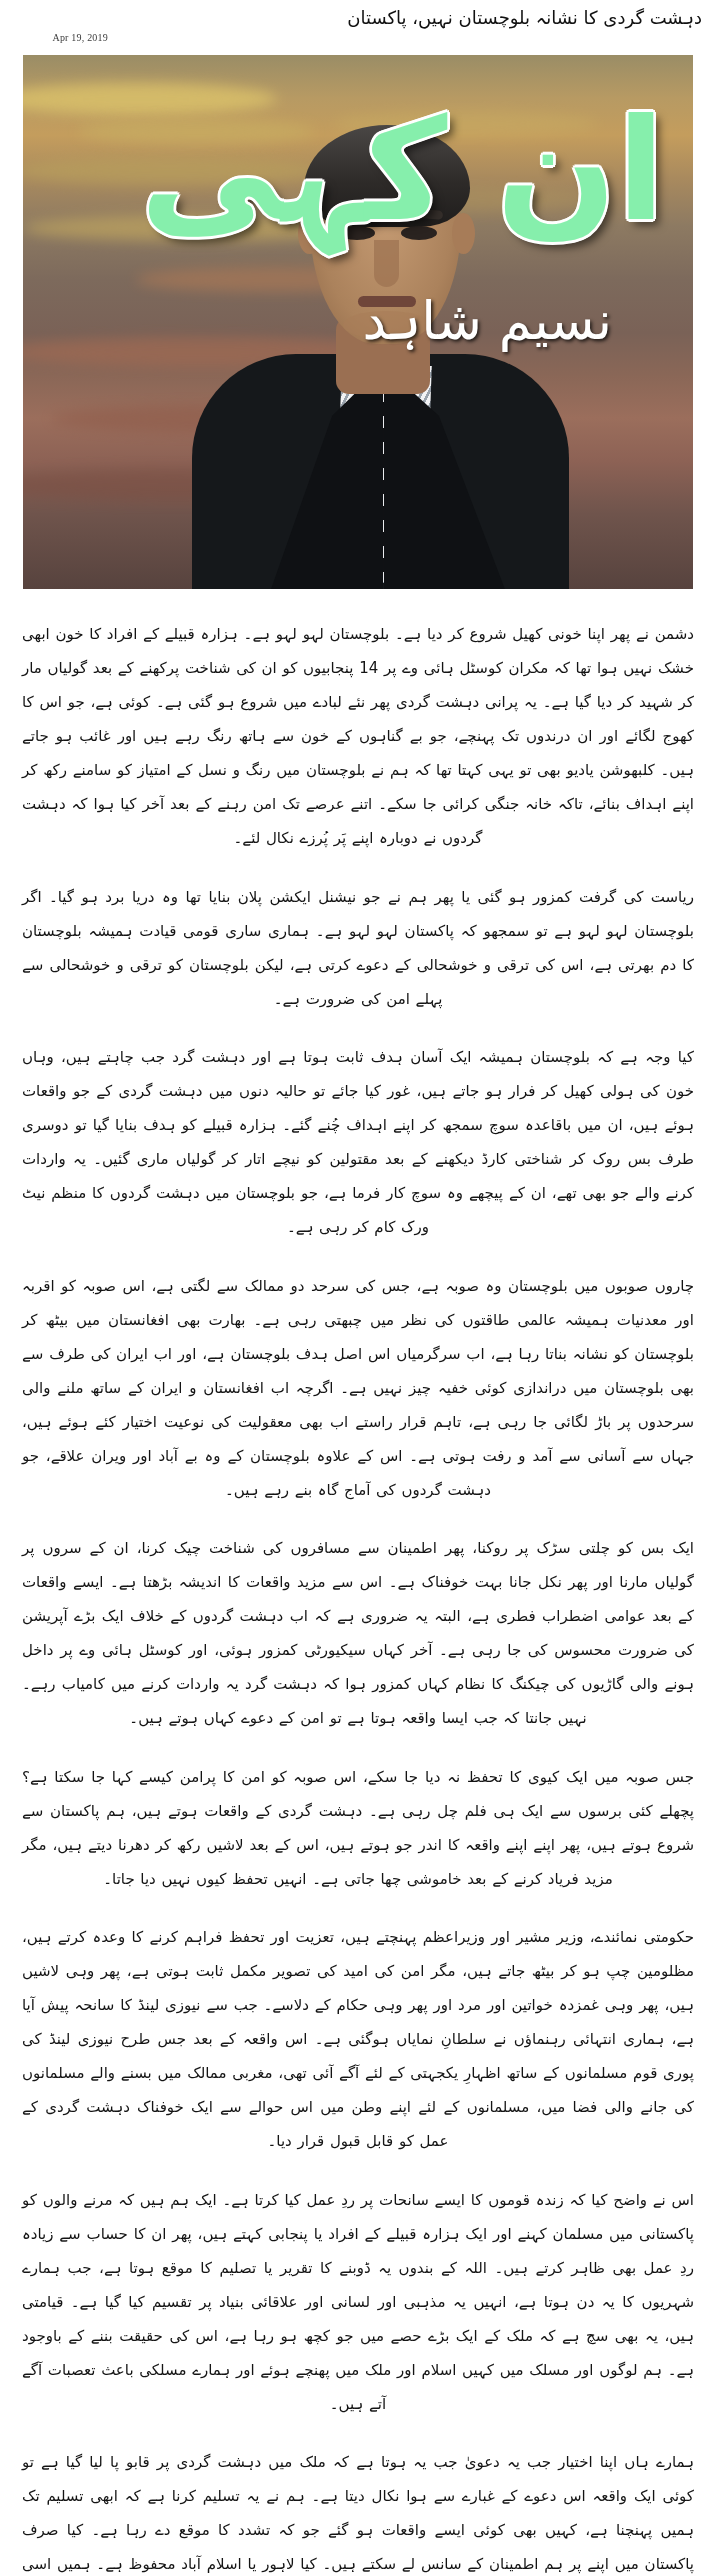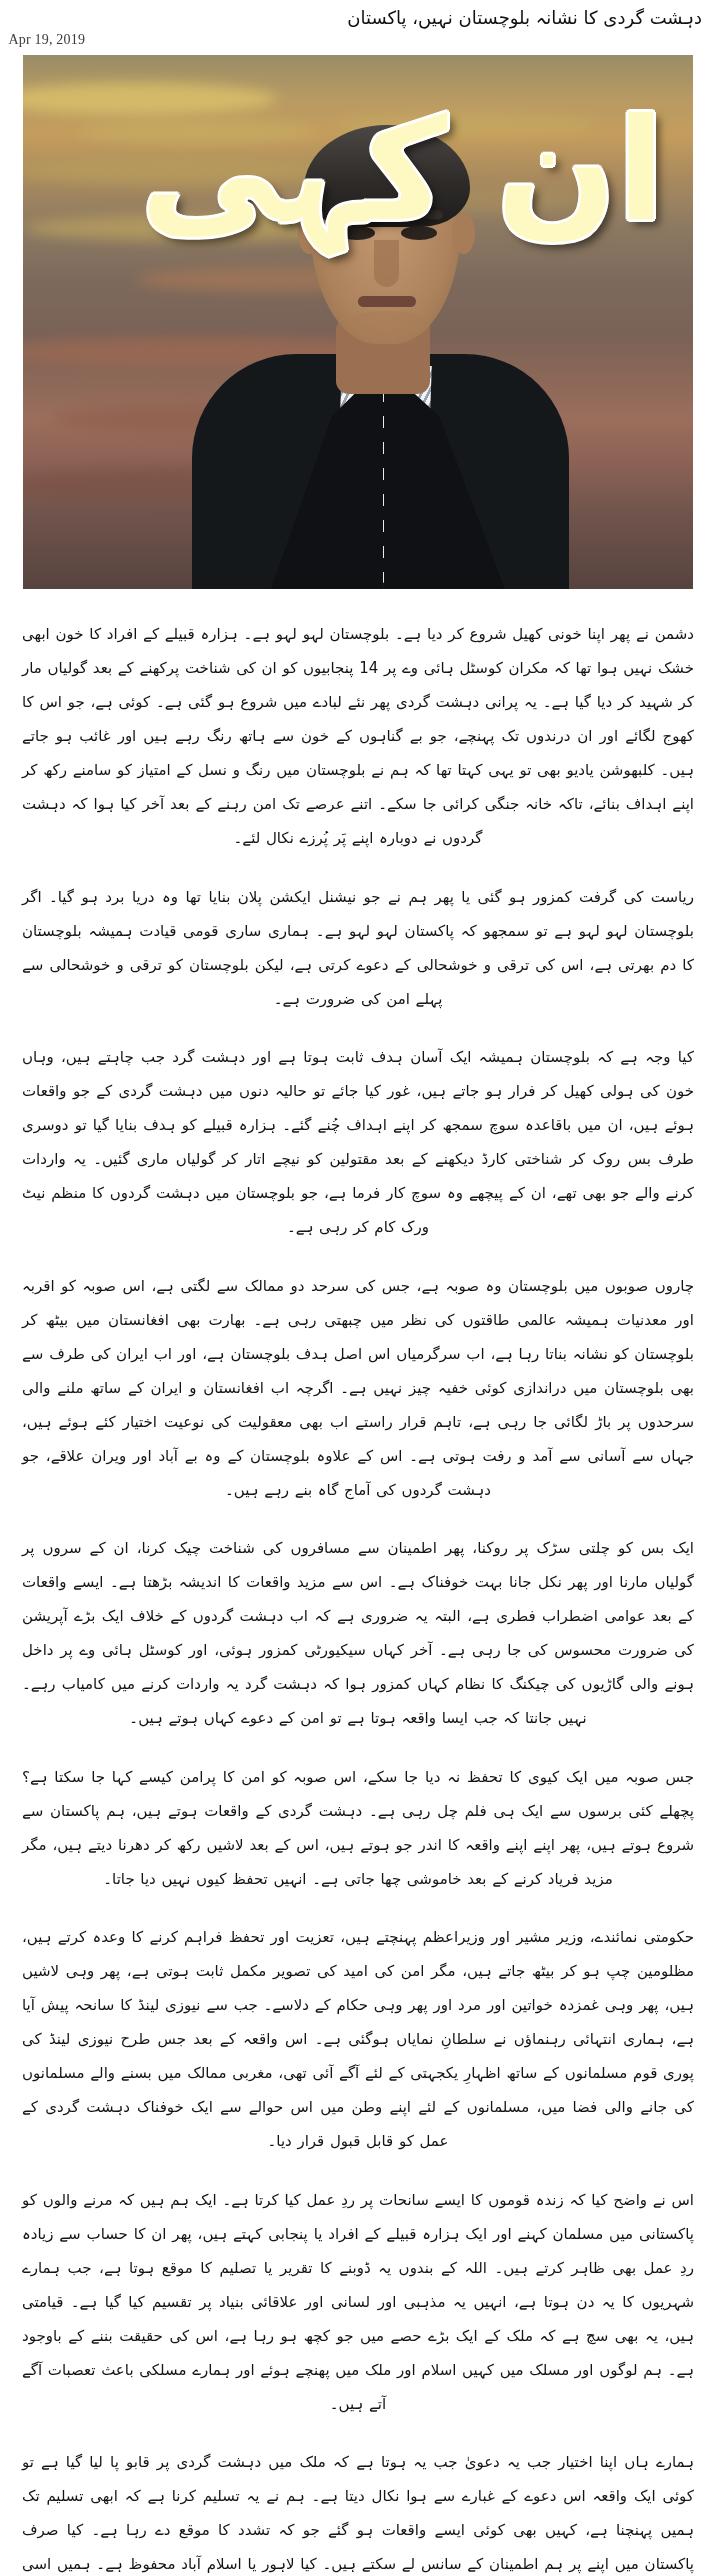--- a/index.html
+++ b/index.html
@@ -26,40 +26,41 @@
     border-right: 0.9px solid #e6e6e6;
     border-left: 0.9px solid #e6e6e6;
   }
 
   
   .top-bar {
     position: relative;
     height: 55px;
     padding: 0 9.4px;
     box-sizing: border-box;
+    margin-left: 44px;
   }
   .headline {
     position: absolute;
     top: 3.8px;
     right: 13px;
     direction: rtl;
     font-family: "DejaVu Sans", sans-serif;
     font-size: 18px;
     line-height: 28px;
     color: #111111;
     white-space: nowrap;
     font-weight: 500;
   }
   .pub-date {
     position: absolute;
     left: 7.5px;
     top: 32px;
     direction: ltr;
     font-family: "Liberation Serif", serif;
-    font-size: 14px;
+    font-size: 10px;
     color: #3c3c3c;
     letter-spacing: 0.2px;
   }
 
   
   .banner-wrap {
     width: 670px;
     margin: 0 auto;
     position: relative;
   }
@@ -107,21 +108,21 @@
   .c10{ left: 282px; top: 132px; width: 282px; height: 24.5px; background: #b49a5c; opacity:.35;}
 
   
   .logo-title {
     position: absolute;
     right: 28px;
     top: 38px;
     font-family: "DejaVu Sans", sans-serif;
     font-size: 141px;
     line-height: 1.1;
-    color: #fef9c3;
+    color: #86efac;
     direction: rtl;
     font-weight: bold;
     text-shadow:
       2.8px 0 0 #fff, -2.8px 0 0 #fff, 0 2.8px 0 #fff, 0 -2.8px 0 #fff,
       1.9px 1.9px 0 #fff, -1.9px 1.9px 0 #fff, 1.9px -1.9px 0 #fff, -1.9px -1.9px 0 #fff,
       5.6px 5.6px 8.5px rgba(0,0,0,.55);
     white-space: nowrap;
   }
   .logo-author {
     position: absolute;
@@ -283,20 +284,21 @@
         <div class="p-browL"></div>
         <div class="p-browR"></div>
         <div class="p-eyeL"></div>
         <div class="p-eyeR"></div>
         <div class="p-nose"></div>
         <div class="p-mouth"></div>
         <div class="p-chin"></div>
       </div>
 
       <div class="logo-title">ان کہی</div>
+      <div class="logo-author">نسیم شاہد</div>
     </div>
   </div>
 
   <div class="article">
     <p class="para">دشمن نے پھر اپنا خونی کھیل شروع کر دیا ہے۔ بلوچستان لہو لہو ہے۔ ہزارہ قبیلے کے افراد کا خون ابھی خشک نہیں ہوا تھا کہ مکران کوسٹل ہائی وے پر 14 پنجابیوں کو ان کی شناخت پرکھنے کے بعد گولیاں مار کر شہید کر دیا گیا ہے۔ یہ پرانی دہشت گردی پھر نئے لبادے میں شروع ہو گئی ہے۔ کوئی ہے، جو اس کا کھوج لگائے اور ان درندوں تک پہنچے، جو بے گناہوں کے خون سے ہاتھ رنگ رہے ہیں اور غائب ہو جاتے ہیں۔ کلبھوشن یادیو بھی تو یہی کہتا تھا کہ ہم نے بلوچستان میں رنگ و نسل کے امتیاز کو سامنے رکھ کر اپنے اہداف بنائے، تاکہ خانہ جنگی کرائی جا سکے۔ اتنے عرصے تک امن رہنے کے بعد آخر کیا ہوا کہ دہشت گردوں نے دوبارہ اپنے پَر پُرزے نکال لئے۔</p>
     <p class="para">ریاست کی گرفت کمزور ہو گئی یا پھر ہم نے جو نیشنل ایکشن پلان بنایا تھا وہ دریا برد ہو گیا۔ اگر بلوچستان لہو لہو ہے تو سمجھو کہ پاکستان لہو لہو ہے۔ ہماری ساری قومی قیادت ہمیشہ بلوچستان کا دم بھرتی ہے، اس کی ترقی و خوشحالی کے دعوے کرتی ہے، لیکن بلوچستان کو ترقی و خوشحالی سے پہلے امن کی ضرورت ہے۔</p>
     <p class="para">کیا وجہ ہے کہ بلوچستان ہمیشہ ایک آسان ہدف ثابت ہوتا ہے اور دہشت گرد جب چاہتے ہیں، وہاں خون کی ہولی کھیل کر فرار ہو جاتے ہیں، غور کیا جائے تو حالیہ دنوں میں دہشت گردی کے جو واقعات ہوئے ہیں، ان میں باقاعدہ سوچ سمجھ کر اپنے اہداف چُنے گئے۔ ہزارہ قبیلے کو ہدف بنایا گیا تو دوسری طرف بس روک کر شناختی کارڈ دیکھنے کے بعد مقتولین کو نیچے اتار کر گولیاں ماری گئیں۔ یہ واردات کرنے والے جو بھی تھے، ان کے پیچھے وہ سوچ کار فرما ہے، جو بلوچستان میں دہشت گردوں کا منظم نیٹ ورک کام کر رہی ہے۔</p>
     <p class="para">چاروں صوبوں میں بلوچستان وہ صوبہ ہے، جس کی سرحد دو ممالک سے لگتی ہے، اس صوبہ کو اقربہ اور معدنیات ہمیشہ عالمی طاقتوں کی نظر میں چبھتی رہی ہے۔ بھارت بھی افغانستان میں بیٹھ کر بلوچستان کو نشانہ بناتا رہا ہے، اب سرگرمیاں اس اصل ہدف بلوچستان ہے، اور اب ایران کی طرف سے بھی بلوچستان میں دراندازی کوئی خفیہ چیز نہیں ہے۔ اگرچہ اب افغانستان و ایران کے ساتھ ملنے والی سرحدوں پر باڑ لگائی جا رہی ہے، تاہم قرار راستے اب بھی معقولیت کی نوعیت اختیار کئے ہوئے ہیں، جہاں سے آسانی سے آمد و رفت ہوتی ہے۔ اس کے علاوہ بلوچستان کے وہ بے آباد اور ویران علاقے، جو دہشت گردوں کی آماج گاہ بنے رہے ہیں۔</p>
     <p class="para">ایک بس کو چلتی سڑک پر روکنا، پھر اطمینان سے مسافروں کی شناخت چیک کرنا، ان کے سروں پر گولیاں مارنا اور پھر نکل جانا بہت خوفناک ہے۔ اس سے مزید واقعات کا اندیشہ بڑھتا ہے۔ ایسے واقعات کے بعد عوامی اضطراب فطری ہے، البتہ یہ ضروری ہے کہ اب دہشت گردوں کے خلاف ایک بڑے آپریشن کی ضرورت محسوس کی جا رہی ہے۔ آخر کہاں سیکیورٹی کمزور ہوئی، اور کوسٹل ہائی وے پر داخل ہونے والی گاڑیوں کی چیکنگ کا نظام کہاں کمزور ہوا کہ دہشت گرد یہ واردات کرنے میں کامیاب رہے۔ نہیں جانتا کہ جب ایسا واقعہ ہوتا ہے تو امن کے دعوے کہاں ہوتے ہیں۔</p>
     <p class="para">جس صوبہ میں ایک کیوی کا تحفظ نہ دیا جا سکے، اس صوبہ کو امن کا پرامن کیسے کہا جا سکتا ہے؟ پچھلے کئی برسوں سے ایک ہی فلم چل رہی ہے۔ دہشت گردی کے واقعات ہوتے ہیں، ہم پاکستان سے شروع ہوتے ہیں، پھر اپنے اپنے واقعہ کا اندر جو ہوتے ہیں، اس کے بعد لاشیں رکھ کر دھرنا دیتے ہیں، مگر مزید فریاد کرنے کے بعد خاموشی چھا جاتی ہے۔ انہیں تحفظ کیوں نہیں دیا جاتا۔</p>

